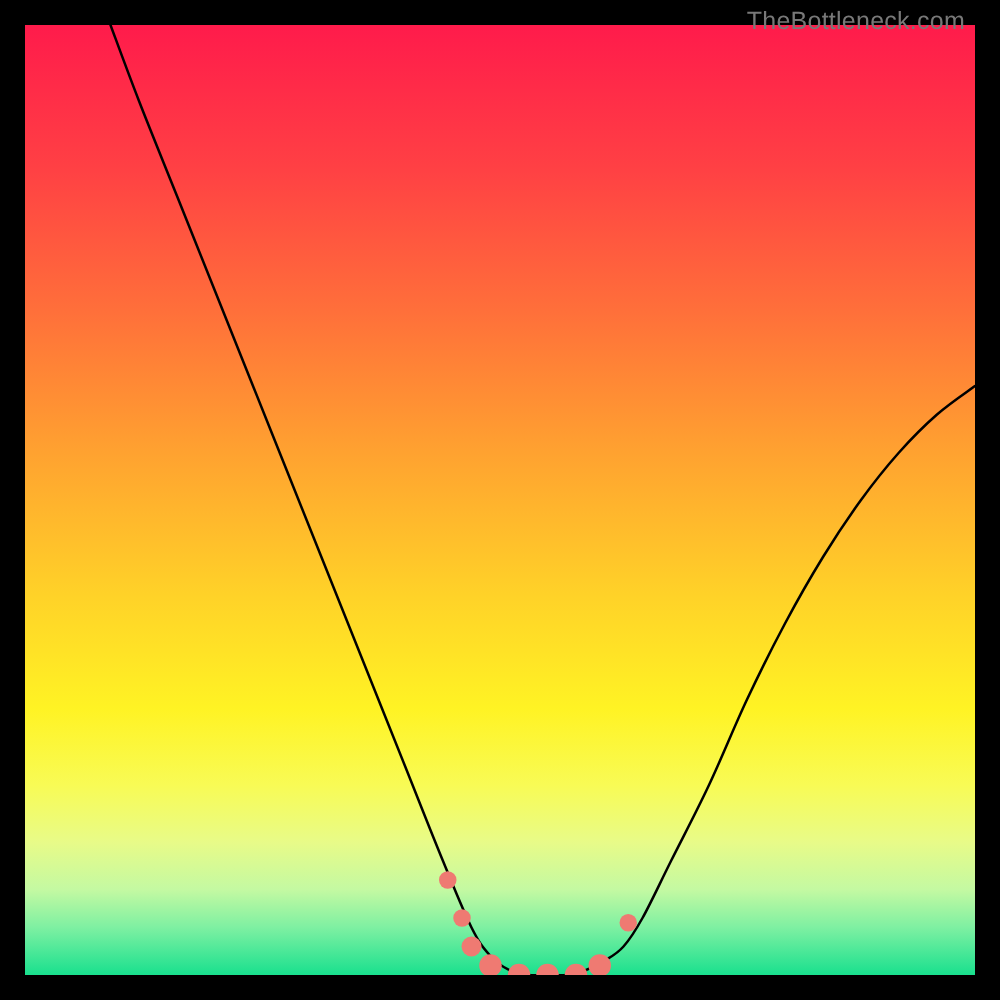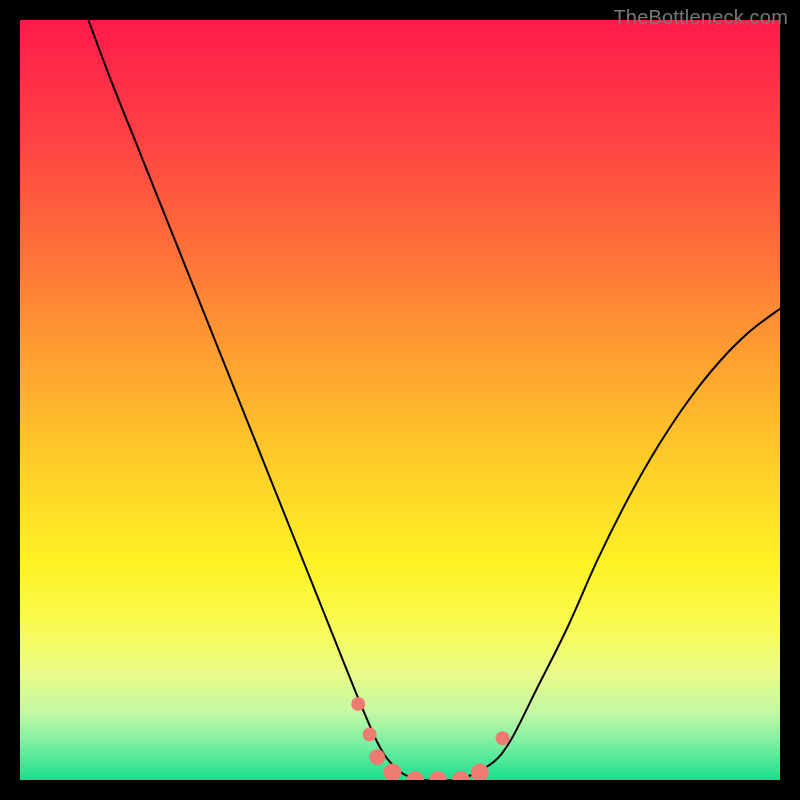--- a/index.html
+++ b/index.html
@@ -16,21 +16,21 @@
   .plot-area {
     position: absolute;
     left: 20px;
     top: 20px;
     width: 760px;
     height: 760px;
   }
   .attribution {
     position: absolute;
     top: 6px;
-    right: 12px;
+    right: 28px;
     font-family: Arial, Helvetica, sans-serif;
     font-size: 20px;
     font-weight: 500;
     color: #787878;
     letter-spacing: 0.2px;
     z-index: 10;
   }
   svg { display: block; }
 </style>
 </head>

